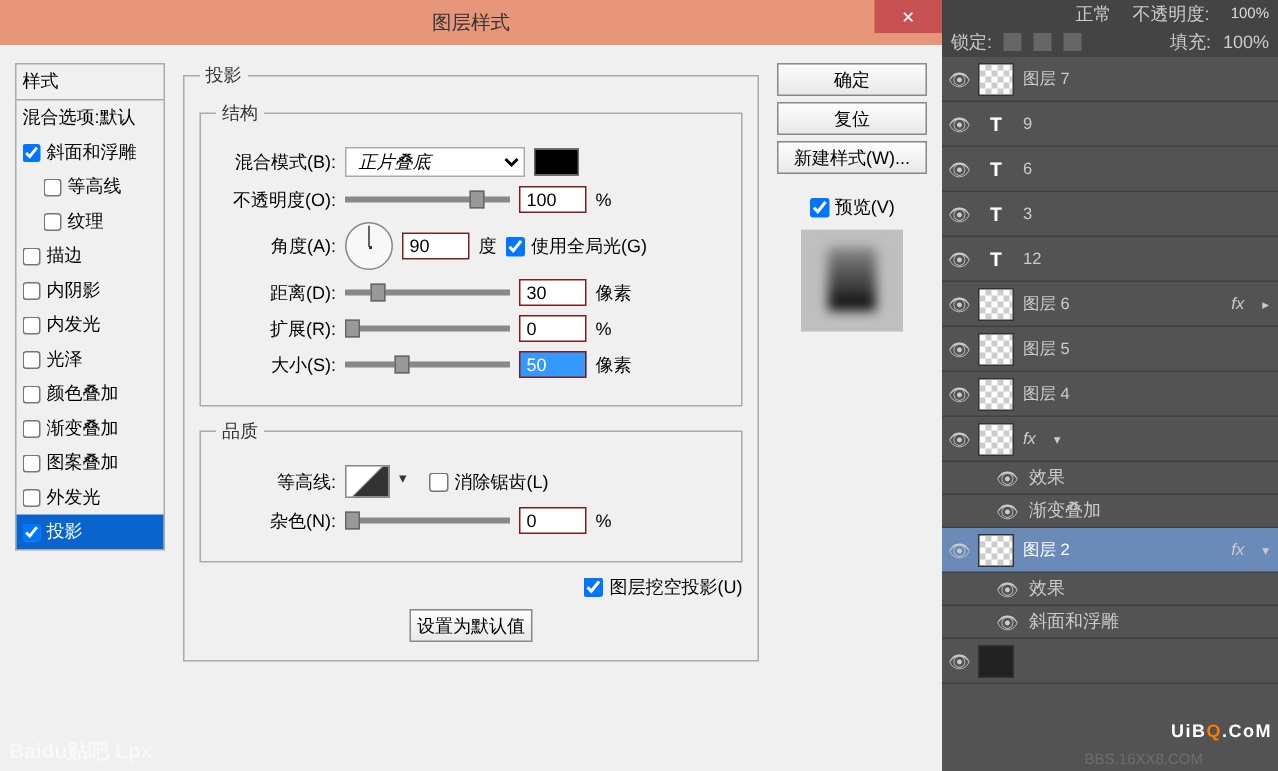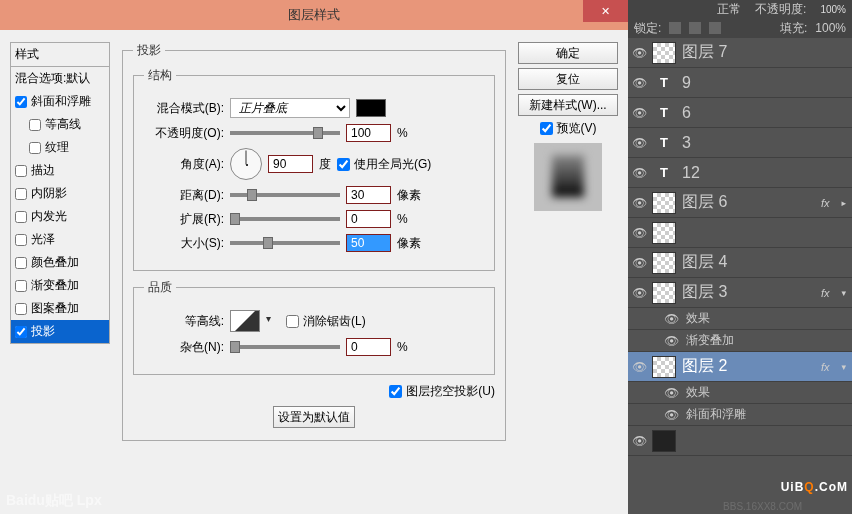--- a/index.html
+++ b/index.html
@@ -31,41 +31,41 @@
 .slider.s30::before { left: 30%; }
 input[type="text"].num { width: 45px; height: 18px; border: 1px solid #7f1d1d; text-align: left; padding: 0 4px; }
 input[type="text"].num.sel { background: #3399ff; color: #fff; }
 .angle-dial { width: 32px; height: 32px; border: 1px solid #888; border-radius: 50%; background: #f8f8f8; position: relative; display: inline-block; }
 .angle-dial::before { content: ''; position: absolute; width: 2px; height: 2px; background: #333; left: 15px; top: 15px; }
 .angle-dial::after { content: ''; position: absolute; width: 14px; height: 1px; background: #333; left: 15px; top: 15px; transform-origin: left; transform: rotate(-90deg); }
 .contour-swatch { width: 30px; height: 22px; border: 1px solid #888; background: linear-gradient(135deg, #fff 48%, #333 52%); display: inline-block; position: relative; }
 .contour-swatch::after { content: '▾'; position: absolute; right: -12px; top: 2px; font-size: 10px; color: #333; }
 .right-buttons { width: 100px; display: flex; flex-direction: column; gap: 4px; }
 .btn { display: block; width: 100%; height: 22px; border: 1px solid #888; background: linear-gradient(#fdfdfd, #e8e8e8); text-align: center; line-height: 20px; cursor: pointer; }
-.preview-box { }
+.preview-box { margin-top: 10px; }
 .preview-img { width: 68px; height: 68px; margin: 6px auto 0; background: #bfbfbf; position: relative; }
 .preview-img::before { content: ''; position: absolute; left: 18px; top: 12px; width: 32px; height: 42px; background: linear-gradient(#888, #333 70%, #000); filter: blur(4px); }
 .bottom-btns { display: flex; gap: 12px; justify-content: center; margin-top: 6px; }
 .bottom-btns .btn { width: auto; padding: 0 4px; }
 .checkbox-lbl { display: flex; align-items: center; gap: 4px; }
 
 
 .ps-panel { position: absolute; left: 628px; top: 0; width: 224px; height: 514px; background: #535353; color: #ccc; }
 .ps-top { height: 18px; background: #444; font-size: 11px; display: flex; align-items: center; padding: 0 6px; gap: 14px; justify-content: flex-end; }
 .ps-top .pct { color: #ddd; font-size: 10px; }
 .ps-lock { height: 20px; background: #444; font-size: 11px; display: flex; align-items: center; padding: 0 6px; gap: 8px; }
 .ps-lock .ico { width: 12px; height: 12px; background: #666; }
 .layers { }
 .layer { height: 30px; display: flex; align-items: center; border-bottom: 1px solid #404040; padding: 0 4px; gap: 6px; }
 .layer.sel { background: #6a8bb8; color: #fff; }
 .eye { width: 14px; height: 14px; color: #ccc; font-size: 12px; text-align: center; }
 .thumb { width: 24px; height: 22px; background: #fff; background-image: repeating-conic-gradient(#ccc 0 25%, #fff 0 50%); background-size: 8px 8px; border: 1px solid #333; }
 .thumb.T { background: #535353; color: #fff; font-weight: bold; display: flex; align-items: center; justify-content: center; font-size: 13px; border: none; }
 .thumb.dark { background: #222; }
-.layer-name { flex: 1; font-size: 16px; }
+.layer-name { flex: 1; font-size: 11px; }
 .fx { font-style: italic; font-size: 11px; color: #ccc; margin-right: 6px; }
 .chev { font-size: 9px; color: #ccc; margin-right: 2px; }
 .sub { height: 22px; display: flex; align-items: center; padding-left: 36px; gap: 8px; border-bottom: 1px solid #404040; font-size: 11px; }
 .watermark { position: absolute; color: rgba(255,255,255,0.15); font-size: 10px; }
 .wm1 { top: 6px; right: 28px; }
 .wm2 { bottom: 2px; right: 50px; }
 .uibq { position: absolute; right: 4px; bottom: 18px; font-size: 18px; font-weight: bold; color: #fff; letter-spacing: 1px; }
 .uibq .o { color: #ff7b00; }
 .baidu { position: absolute; left: 6px; bottom: 4px; color: rgba(255,255,255,0.55); font-size: 14px; font-weight: bold; }
 </style>
@@ -117,20 +117,24 @@
             <input type="checkbox" style="">
             <span>颜色叠加</span>
           </div>
         <div class="style-item">
             <input type="checkbox" style="">
             <span>渐变叠加</span>
           </div>
         <div class="style-item">
             <input type="checkbox" style="">
             <span>图案叠加</span>
+          </div>
+        <div class="style-item">
+            <input type="checkbox" style="">
+            <span>外发光</span>
           </div>
         <div class="style-item selected">
             <input type="checkbox" checked="" style="">
             <span>投影</span>
           </div>
       </div>
     </div>
 
     <div class="center-panel">
       <fieldset>
@@ -268,30 +272,30 @@
       <div class="layer">
         <span class="eye">👁</span>
         <span class="thumb"></span>
         <span class="layer-name">图层 6</span>
         <span class="fx">fx</span>
         <span class="chev">▸</span>
       </div>
       <div class="layer">
         <span class="eye">👁</span>
         <span class="thumb"></span>
+        <span class="layer-name">图层 5</span>
       </div>
       <div class="layer">
         <span class="eye">👁</span>
         <span class="thumb"></span>
         <span class="layer-name">图层 4</span>
       </div>
       <div class="layer">
         <span class="eye">👁</span>
         <span class="thumb"></span>
-        <span class="layer-name">图层 3</span>
         <span class="fx">fx</span>
         <span class="chev">▾</span>
       </div>
       <div class="sub">
         <span class="eye">👁</span>
         <span>效果</span>
       </div>
       <div class="sub">
         <span class="eye">👁</span>
         <span>渐变叠加</span>

